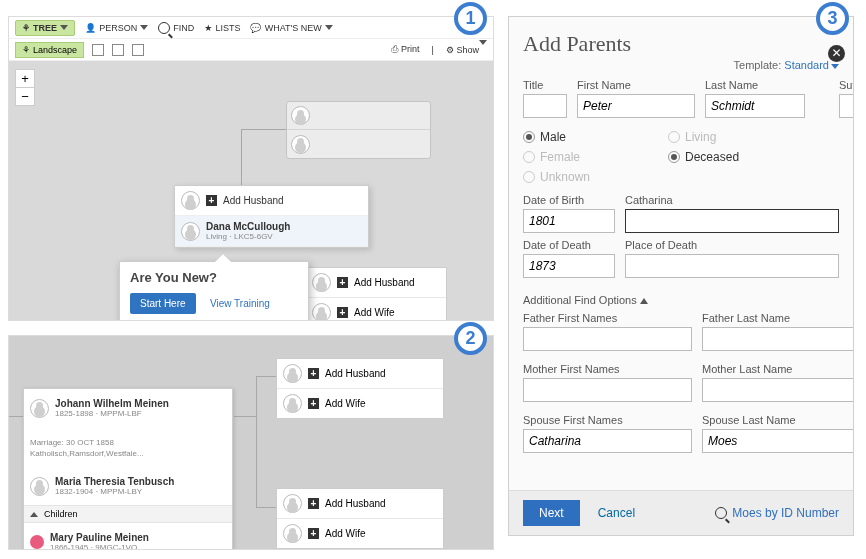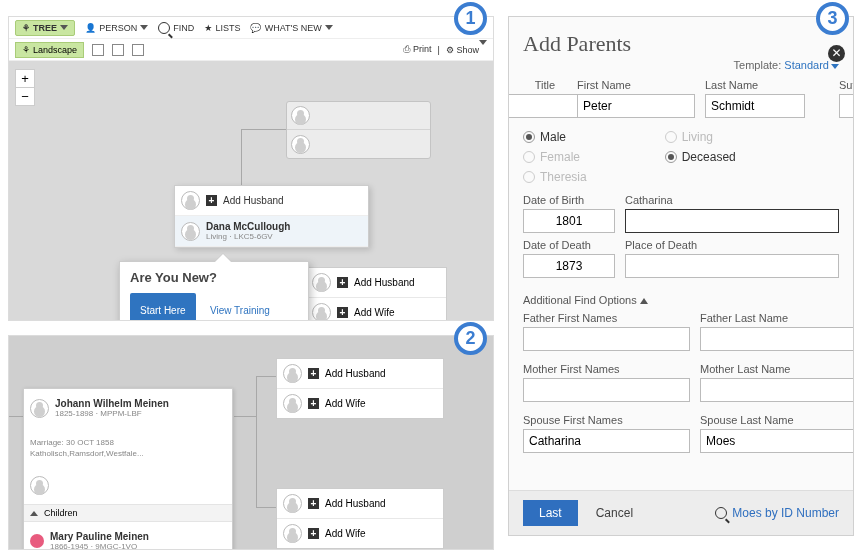--- a/index.html
+++ b/index.html
@@ -31,21 +31,21 @@
   .p1 .topbar { height:22px; background:#fff; border-bottom:1px solid #eee;
                 display:flex; align-items:center; padding:0 6px; gap:10px; }
   .p1 .topbar .item { display:flex; align-items:center; gap:3px; font-size:9px; color:#333; cursor:pointer; }
   .p1 .topbar .item.tree { background:var(--green-lt); padding:2px 6px; border:1px solid #a9cc78; border-radius:2px; font-weight:bold; }
   .ico { display:inline-block; }
   .chev { width:0; height:0; border-left:4px solid transparent; border-right:4px solid transparent; border-top:5px solid #555; }
   .p1 .subbar { height:22px; background:#fff; border-bottom:1px solid #eee; display:flex; align-items:center; justify-content:space-between; padding:0 6px; }
   .p1 .subbar .left { display:flex; align-items:center; gap:8px; }
   .p1 .landscape { background:var(--green-lt); padding:2px 6px; border:1px solid #a9cc78; font-size:9px; display:flex; align-items:center; gap:3px; cursor:pointer; }
   .mini-ico { width:12px; height:12px; border:1px solid #888; display:inline-block; }
-  .p1 .subbar .right { display:flex; align-items:center; gap:6px; font-size:9px; color:#333; }
+  .p1 .subbar .right { display:flex; align-items:center; gap:12px; font-size:9px; color:#333; }
   .zoom-ctrl { position:absolute; left:6px; top:52px; width:20px; background:#fff; border:1px solid #ccc; }
   .zoom-ctrl div { text-align:center; font-size:13px; line-height:17px; border-bottom:1px solid #ccc; cursor:pointer; }
   .zoom-ctrl div:last-child { border-bottom:none; }
 
   .tree-area { position:absolute; left:0; top:44px; right:0; bottom:0; }
   .coupleBox { position:absolute; width:145px; background:#ececec; border:1px solid #c4c4c4; border-radius:3px; }
   .coupleBox .row { height:28px; border-bottom:1px solid #d4d4d4; display:flex; align-items:center; padding:0 4px; gap:5px; }
   .coupleBox .row:last-child { border-bottom:none; }
   .avatar { width:19px; height:19px; border-radius:50%; background:#fff; border:1px solid #bbb; display:flex; align-items:center; justify-content:center; }
   .avatar::before { content:''; width:7px; height:7px; border-radius:50%; background:#cfcfcf; display:block; box-shadow:0 6px 0 2px #cfcfcf; margin-top:-5px; }
@@ -54,21 +54,21 @@
   .focus-card .frow { display:flex; align-items:center; gap:6px; padding:5px 6px; border-bottom:1px solid #eee; font-size:10px; color:#333; cursor:pointer; }
   .focus-card .frow.sel { background:#eef4f9; }
   .plus { width:11px; height:11px; background:#333; color:#fff; font-size:10px; line-height:11px; text-align:center; font-weight:bold; }
   .name-line { display:flex; flex-direction:column; }
   .name-line .nm { font-weight:bold; font-size:10px; color:#333; }
   .name-line .sub { font-size:8px; color:#888; }
 
   .popover { position:absolute; left:110px; top:200px; width:190px; background:#fff; border:1px solid #ccc; box-shadow:2px 3px 8px rgba(0,0,0,.25); padding:8px 10px 10px; }
   .popover::before { content:''; position:absolute; top:-8px; left:95px; width:0; height:0; border-left:8px solid transparent; border-right:8px solid transparent; border-bottom:8px solid #fff; filter:drop-shadow(0 -1px 0 #ccc); }
   .popover .q { font-size:13px; font-weight:bold; margin-bottom:8px; color:#444; }
-  .btn { display:inline-block; font-size:10px; padding:12px 10px; border-radius:2px; cursor:pointer; }
+  .btn { display:inline-block; font-size:10px; padding:5px 10px; border-radius:2px; cursor:pointer; }
   .btn.primary { background:#2f74c0; color:#fff; }
   .link { color:#2f74c0; }
 
   .rightSlots { position:absolute; left:296px; top:206px; width:142px; background:#fff; border:1px solid #ccc; }
   .rightSlots .srow { display:flex; align-items:center; gap:6px; padding:5px 6px; font-size:10px; border-bottom:1px solid #e8e8e8; cursor:pointer; }
   .rightSlots .srow:last-child { border-bottom:none; }
   .vwire { position:absolute; width:1px; background:#a8a8a8; }
   .hwire { position:absolute; height:1px; background:#a8a8a8; }
 
   
@@ -89,45 +89,45 @@
   .p3 .head { padding:14px 14px 2px; position:relative; }
   .p3 .title { font-family: Georgia, 'Times New Roman', serif; font-size:22px; color:#555; }
   .p3 .close { position:absolute; right:8px; top:28px; width:17px; height:17px; border-radius:50%; background:#333; color:#fff; font-size:12px; line-height:17px; text-align:center; cursor:pointer; }
   .p3 .tmpl { text-align:right; font-size:11px; padding:0 14px 8px; }
   .tmpl .lab { color:#666; }
   .tmpl .val { color:#2f74c0; cursor:pointer; }
   .p3 .body { flex:1; overflow:hidden; padding:0 14px; position:relative; }
   .fieldrow { display:flex; gap:10px; }
   .field { display:flex; flex-direction:column; gap:3px; margin-bottom:6px; }
   .field label { font-size:11px; color:#555; }
-  .field input[type=text] { border:1px solid #bbb; height:24px; padding:0 5px; font-size:12px; }
-  .f-title { width:44px;align-items:center; }
+  .field input[type=text] { border:1px solid #bbb; height:24px; padding:0 5px; font-size:12px;font-style:italic; }
+  .f-title { width:44px; }
   .f-first { width:118px; }
   .f-last  { width:100px; }
   .f-suf   { width:36px;margin-left:24px; }
   .radiorow { display:flex; gap:78px; padding:6px 0 10px; font-size:12px; }
   .rcol { display:flex; flex-direction:column; gap:6px; }
   .ropt { display:flex; align-items:center; gap:5px; color:#333; cursor:pointer; }
   .ropt.dis { color:#bbb; }
   .radio { width:12px; height:12px; border:1px solid #999; border-radius:50%; display:flex; align-items:center; justify-content:center; }
   .radio.sel::after { content:''; width:6px; height:6px; background:#555; border-radius:50%; }
   .ropt.dis .radio { border-color:#ccc; }
   .life { display:flex; gap:10px; }
   .life .col1 { width:92px; }
   .life .col2 { flex:1; }
-  .life input { width:100%;text-align:center; }
+  .life input { width:100%; }
   .addl { font-size:11px; color:#555; padding:10px 0 6px; cursor:pointer; }
   .tri-up { display:inline-block; width:0; height:0; border-left:4px solid transparent; border-right:4px solid transparent; border-bottom:6px solid #555; margin-left:3px; }
   .pair { display:flex; gap:10px; margin-bottom:6px; }
   .pair .field { flex:1; }
   .fade { position:absolute; left:0; right:0; bottom:0; height:22px; background:linear-gradient(to bottom, rgba(250,250,250,0), #fafafa); }
   .p3 .foot { background:#ededed; border-top:1px solid #ddd; padding:9px 14px; display:flex; align-items:center; justify-content:space-between; }
   .p3 .foot .left { display:flex; align-items:center; gap:18px; }
   .p3 .foot .next { background:#2f6fbf; color:#fff; font-size:12px; padding:6px 16px; cursor:pointer; }
-  .p3 .foot .cancel { color:#404040; font-size:12px; cursor:pointer; }
+  .p3 .foot .cancel { color:#0369a1; font-size:12px; cursor:pointer; }
   .p3 .foot .findid { color:#2f6fbf; font-size:12px; cursor:pointer; display:flex; align-items:center; gap:5px; }
   .mag { width:12px; height:12px; border:1.5px solid #333; border-radius:50%; position:relative; }
   .mag::after { content:''; position:absolute; right:-4px; bottom:-4px; width:5px; height:1.8px; background:#333; transform:rotate(45deg); }
 </style>
 </head>
 <body>
 
 <div class="canvas">
 
   <div class="p1">
@@ -250,20 +250,24 @@
           <span class="nm">Johann Wilhelm Meinen</span>
           <span class="sub">1825-1898 · MPPM-LBF</span>
         </span>
       </div>
       <div class="hr">
         <span class="sub"><span>Marriage:</span> <span>30 OCT 1858</span></span><br>
         <span class="sub">Katholisch,Ramsdorf,Westfale...</span>
       </div>
       <div class="hr" style="display:flex;align-items:center;gap:6px;">
         <span class="avatar"></span>
+        <span class="name-line">
+          <span class="nm">Maria Theresia Tenbusch</span>
+          <span class="sub">1832-1904 · MPPM-LBY</span>
+        </span>
       </div>
       <div class="sep">
         <span class="chev-up"></span>
         <span>Children</span>
       </div>
       <div class="hr" style="display:flex;align-items:center;gap:6px;">
         <span class="pink-dot"></span>
         <span class="name-line">
           <span class="nm">Mary Pauline Meinen</span>
           <span class="sub">1866-1945 · 9MGC-1VQ</span>
@@ -337,21 +341,21 @@
           <div class="ropt">
               <span class="radio sel"></span>
               <span>Male</span>
             </div>
           <div class="ropt dis">
               <span class="radio"></span>
               <span>Female</span>
             </div>
           <div class="ropt dis">
               <span class="radio"></span>
-              <span>Theresia</span>
+              <span>Unknown</span>
             </div>
         </div>
         <div class="rcol">
           <div class="ropt dis">
               <span class="radio"></span>
               <span>Living</span>
             </div>
           <div class="ropt">
               <span class="radio sel"></span>
               <span>Deceased</span>
@@ -412,21 +416,21 @@
         <div class="field">
             <label>Spouse Last Name</label>
             <input type="text" value="Moes" style="">
           </div>
       </div>
       <div class="fade"></div>
     </div>
 
     <div class="foot">
       <div class="left">
-        <div class="next">Last</div>
+        <div class="next">Next</div>
         <div class="cancel">Cancel</div>
       </div>
       <div class="findid">
         <span class="mag"></span>
         <span>Moes by ID Number</span>
       </div>
     </div>
   </div>
 
   <div class="step-badge" style="left:454px; top:2px;">1</div>

